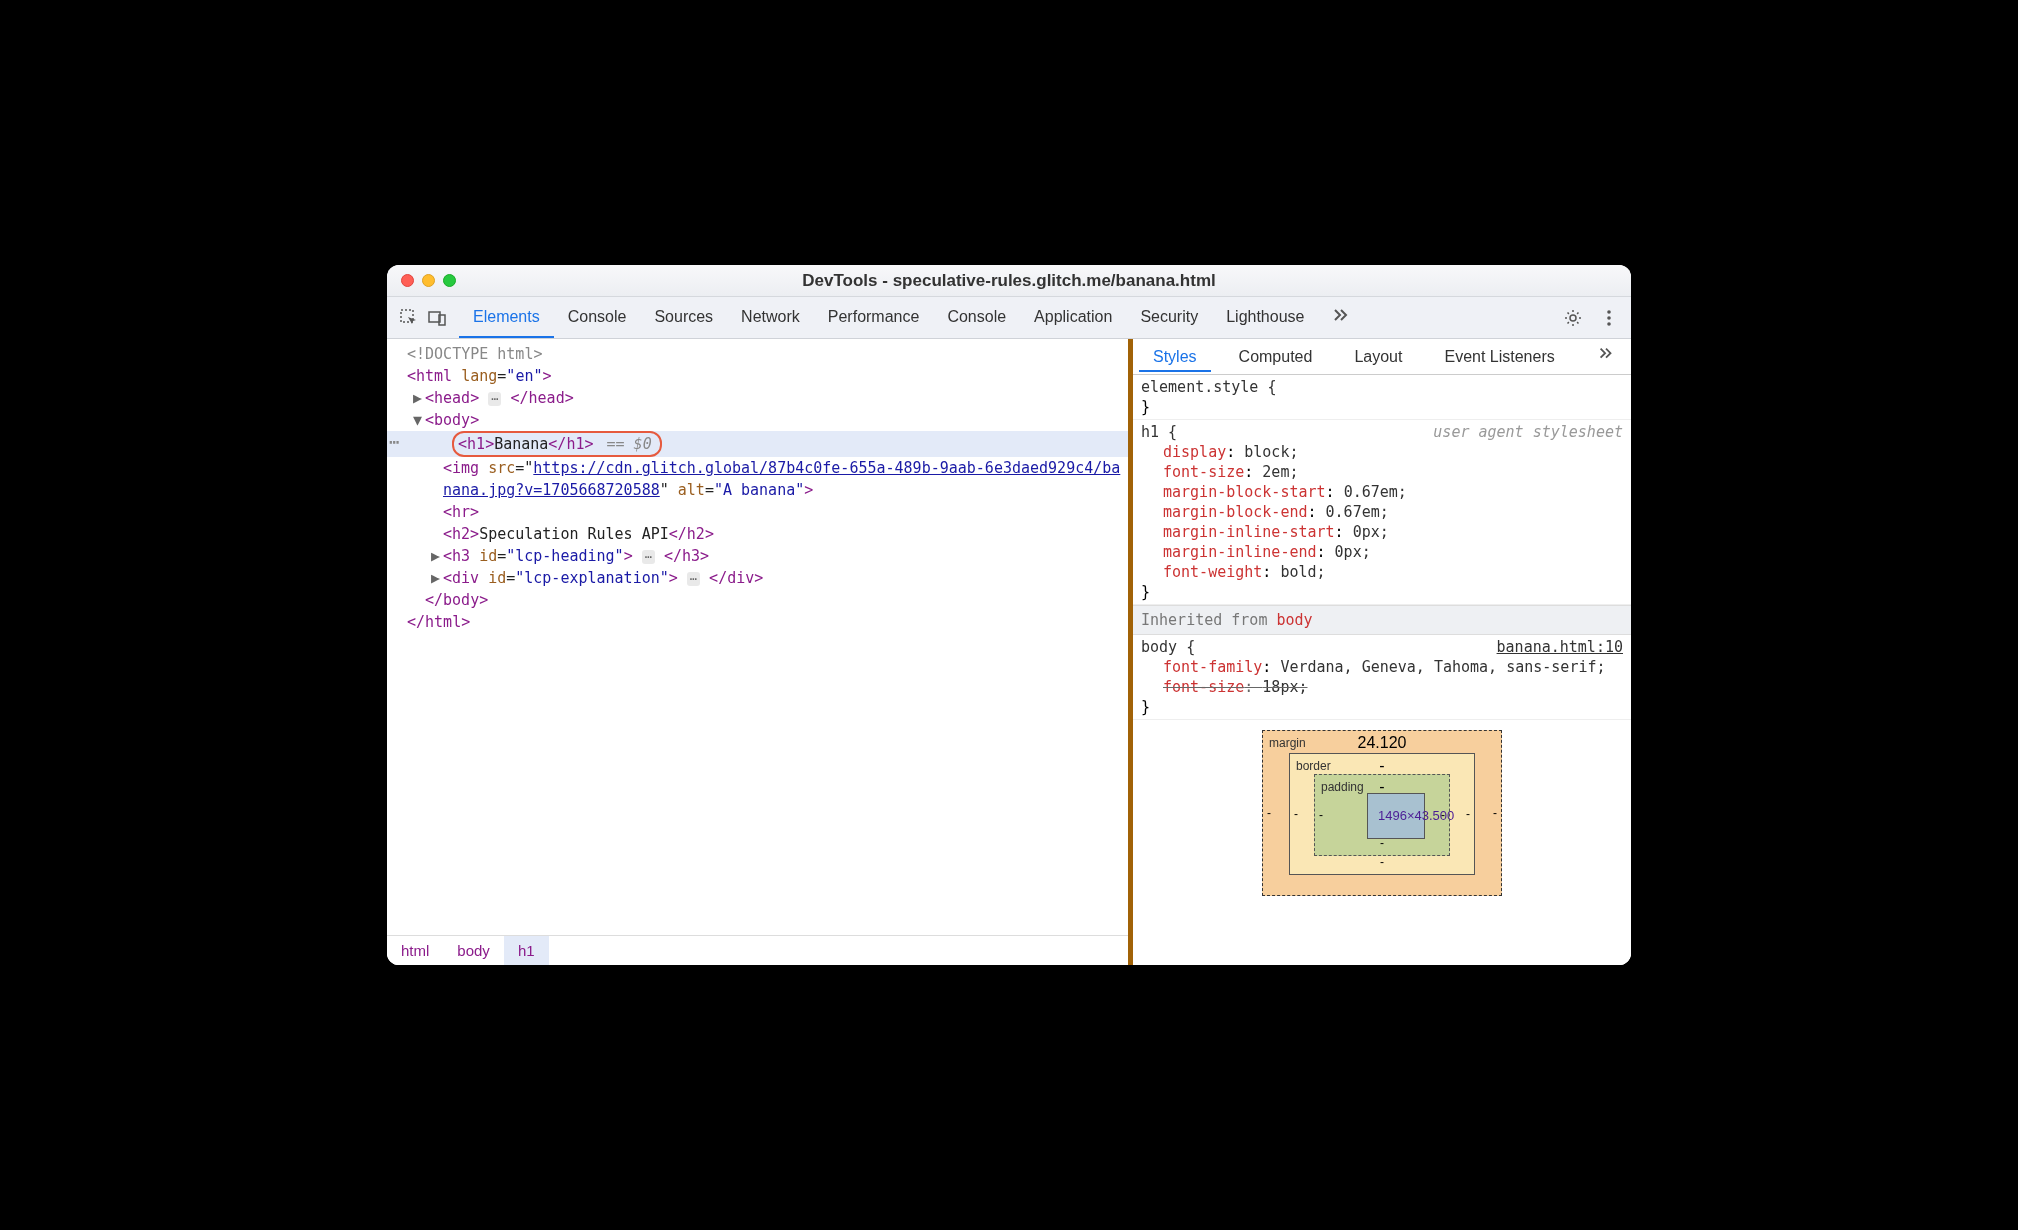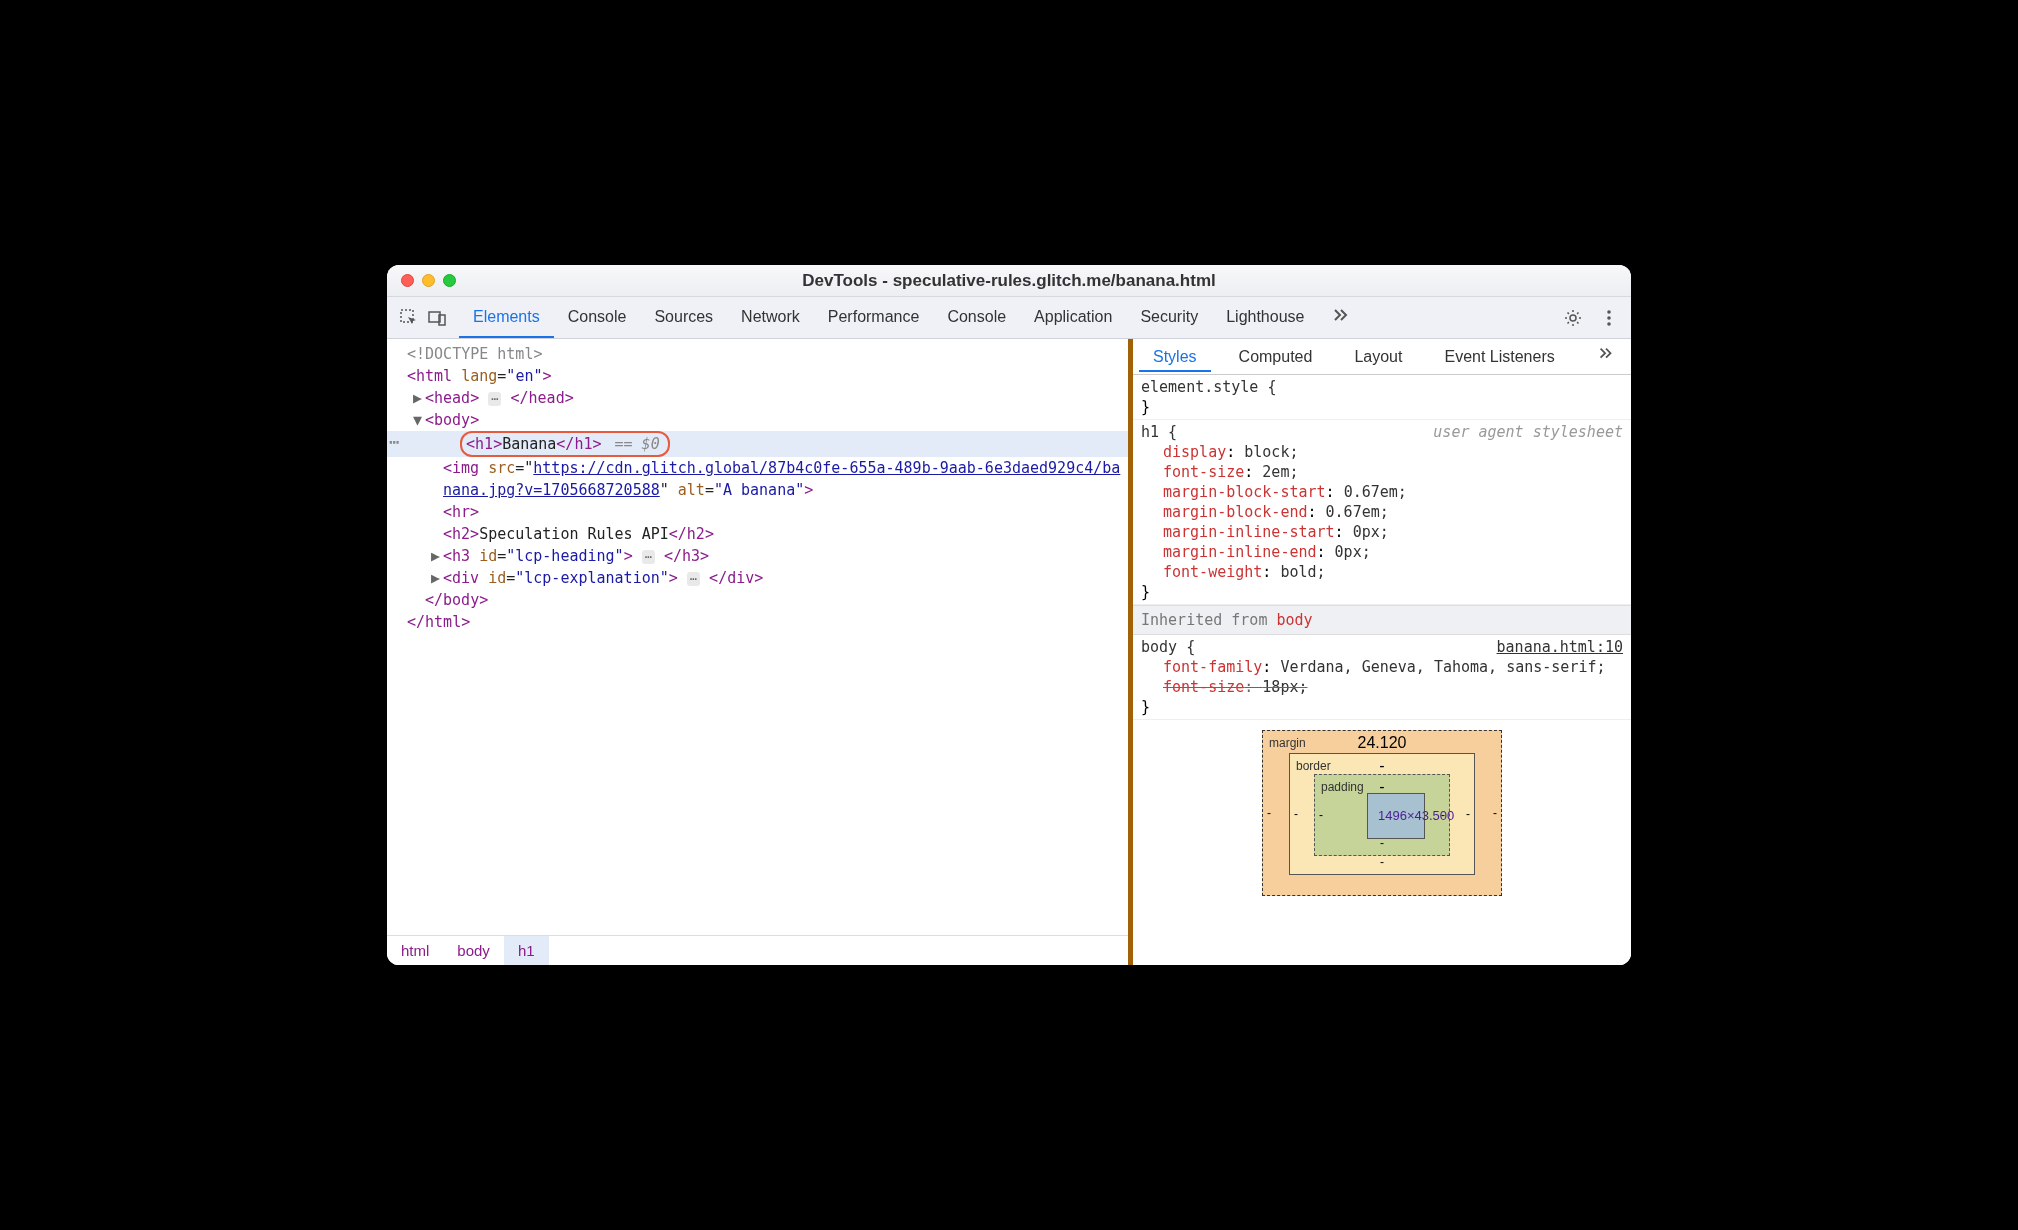--- a/index.html
+++ b/index.html
@@ -118,21 +118,20 @@
       position: absolute;
       left: 2px;
       color: #888;
       font-size: 18px;
     }
     .highlight-capsule {
       display: inline-block;
       border: 2px solid #e65a3e;
       border-radius: 12px;
       padding: 0 8px 0 4px;
-      margin-left: 8px;
     }
     .eqsel { color: #888; font-style: italic; margin-left: 4px;}
     .breadcrumb {
       height: 30px;
       border-top: 1px solid #ddd;
       display: flex;
       align-items: stretch;
       font-size: 15px;
       background: #fff;
     }

